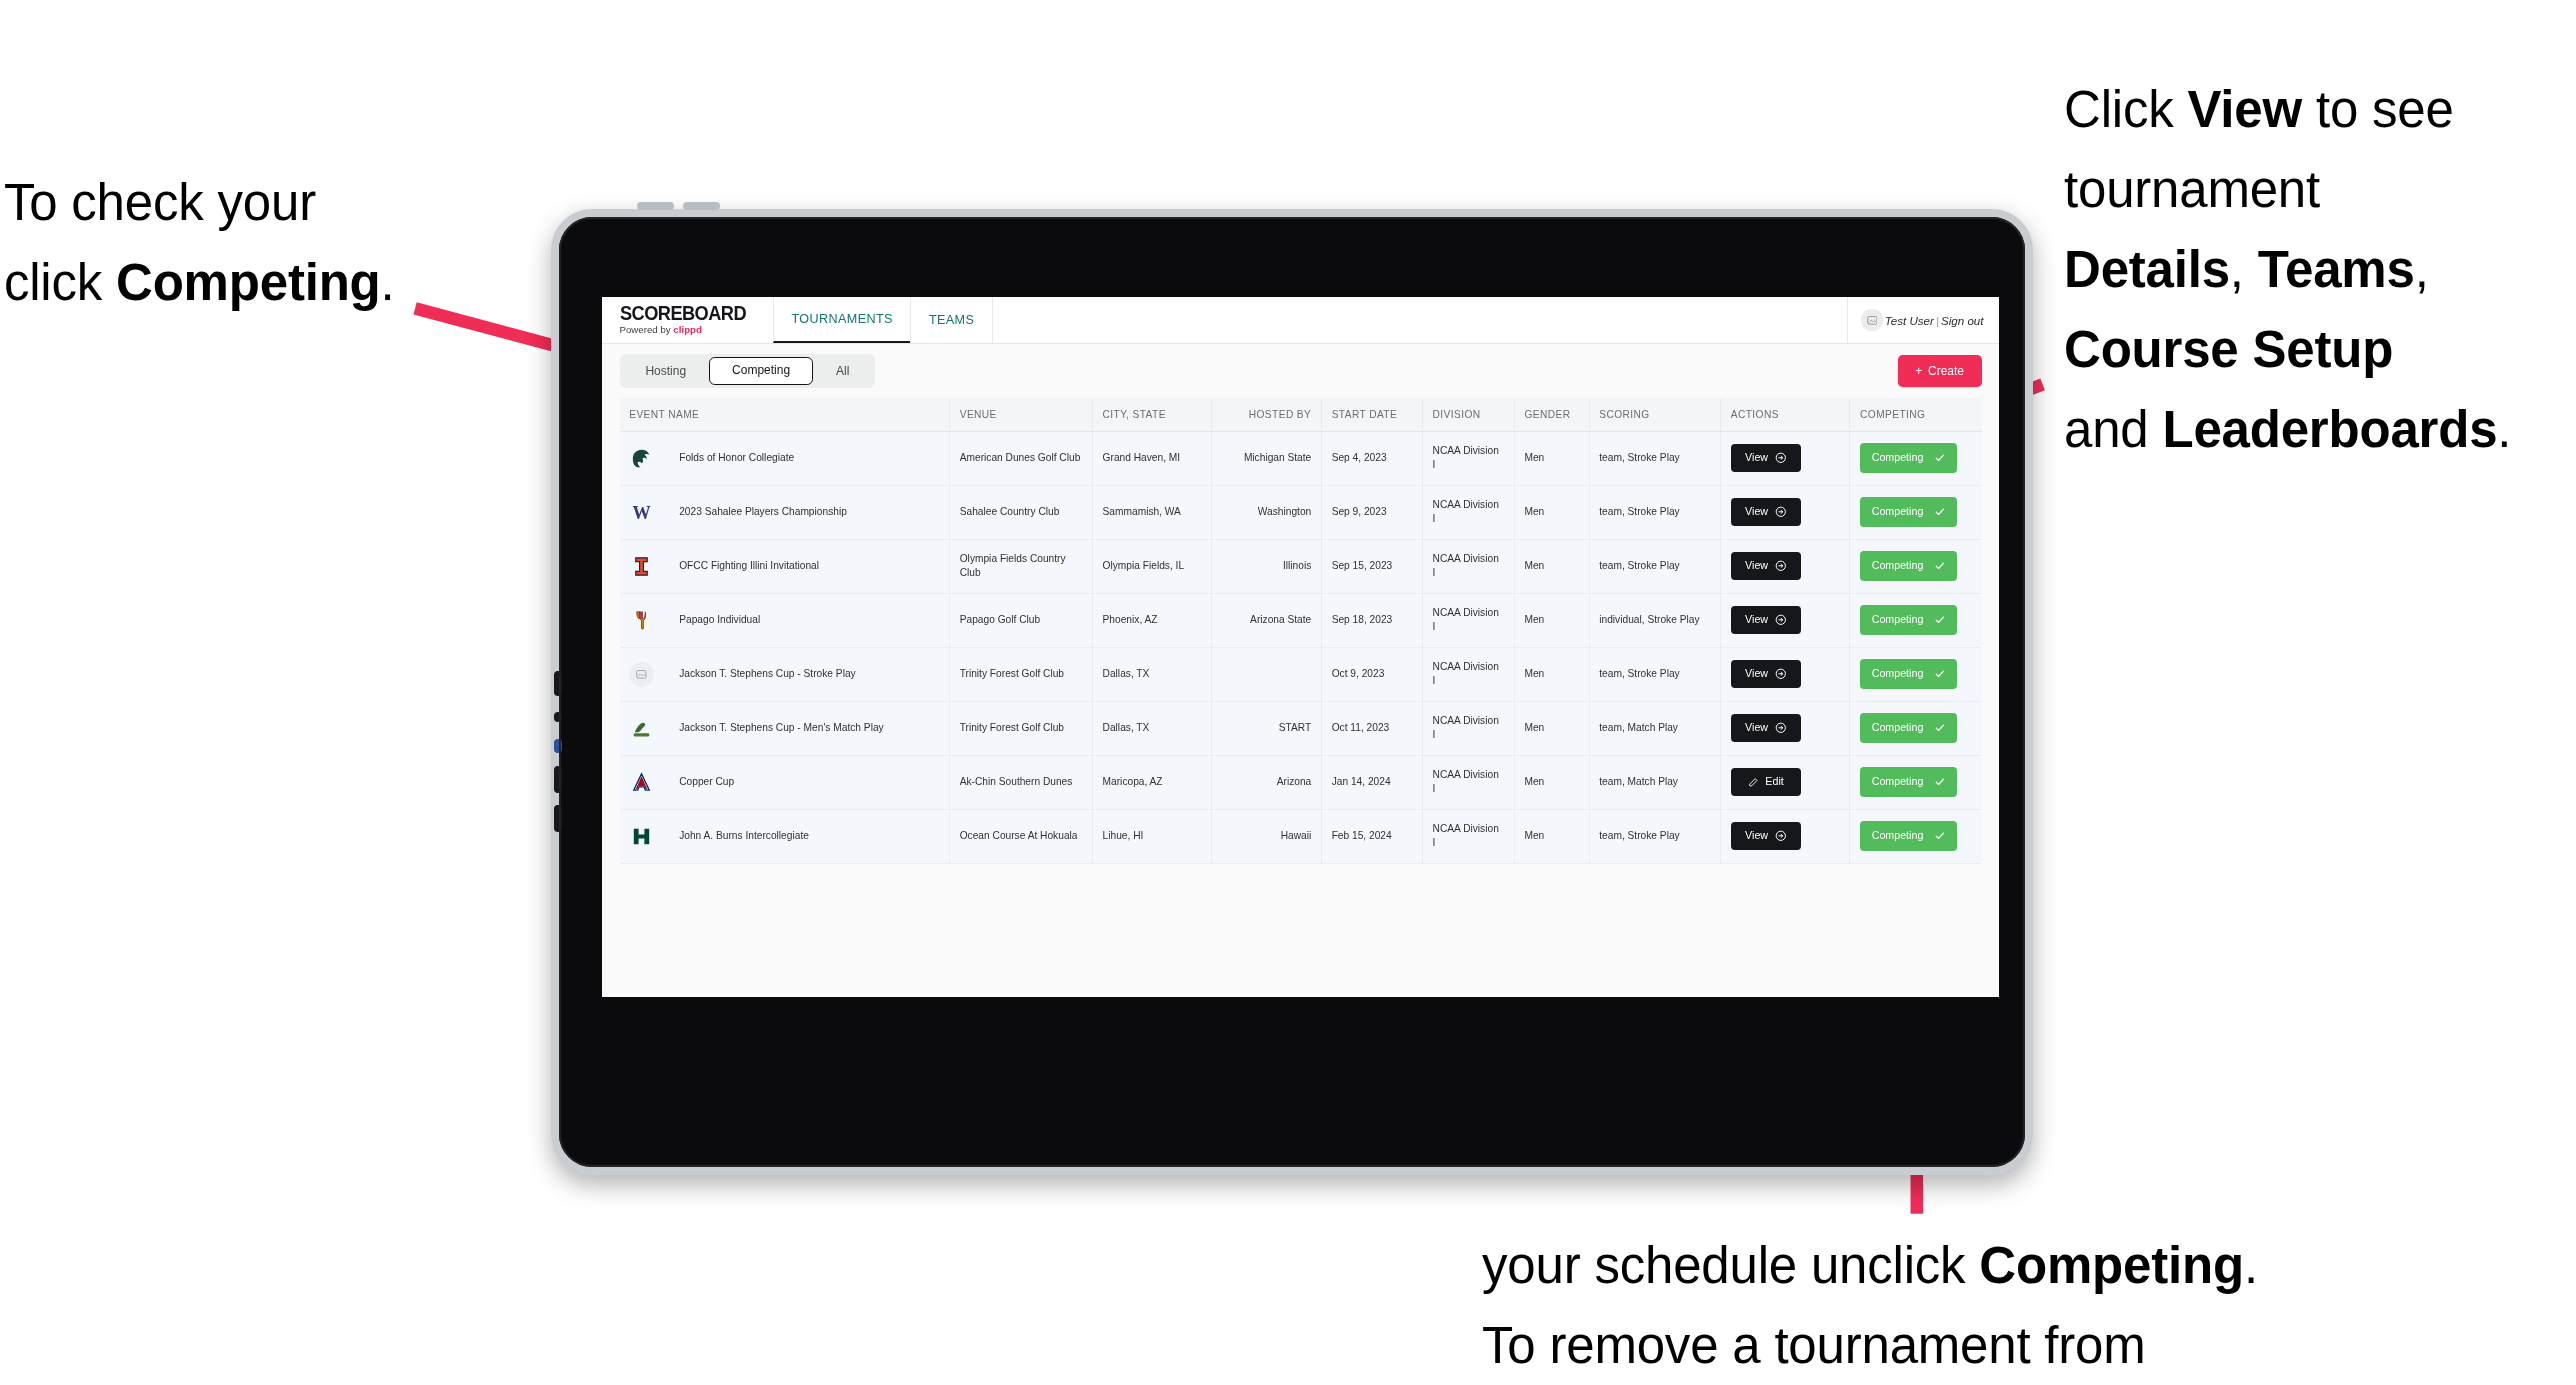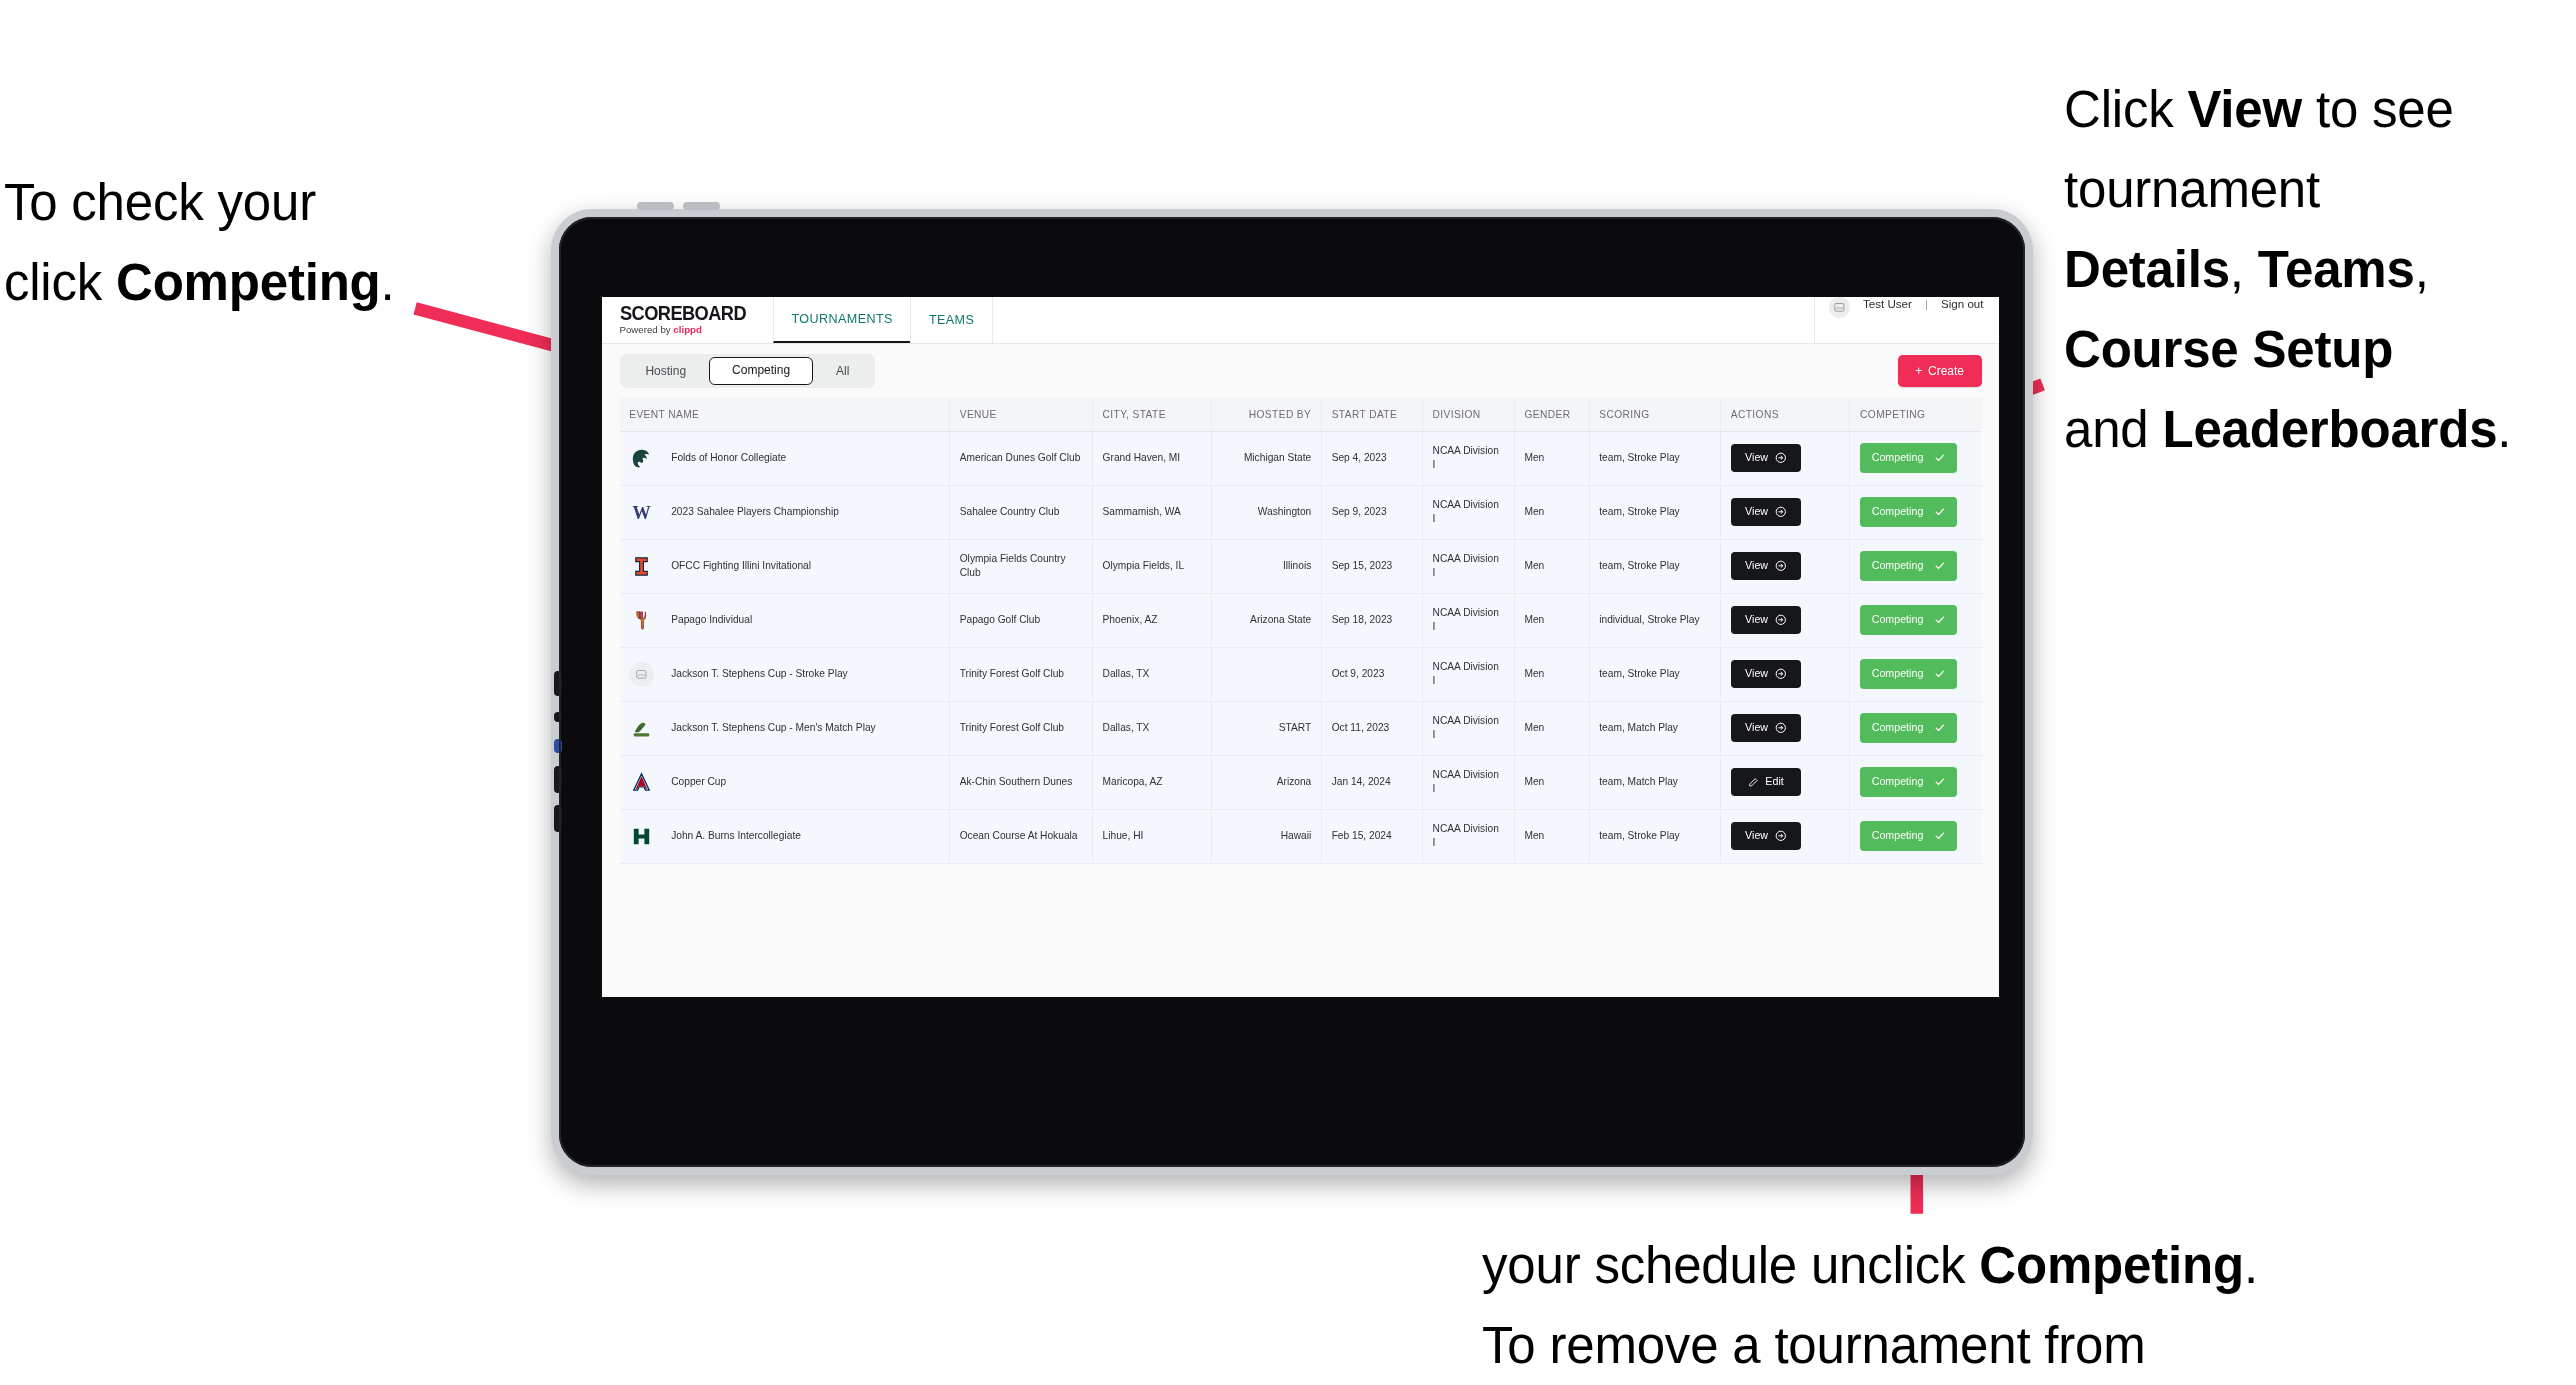--- a/index.html
+++ b/index.html
@@ -71,21 +71,21 @@
   #brand-sub .clippd { color:#e8255c; font-weight:700; }
 
   .navtab {
     display:flex; align-items:center; padding: 0 17.5px;
     font-size: 12.6px; color:#0f766e; letter-spacing:0.4px;
     border-left: 1px solid #e9e9eb;
     cursor:pointer;
   }
   .navtab.active { border-bottom: 2.9px solid #15161a; }
   #nav-spacer { flex:1; border-left:1px solid #e9e9eb; }
-  #user-area { display:flex; gap:13px; padding-right:15.5px; padding-left: 13.6px; border-left:1px solid #e9e9eb;}
+  #user-area { display:flex; align-items:center; gap:2px; padding-right:15.5px; padding-left: 13.6px; border-left:1px solid #e9e9eb;font-style:italic;}
   #avatar {
     width:21.3px;height:21.3px;border-radius:50%;background:#ececee;
     display:flex;align-items:center;justify-content:center;
   }
   #user-name, #signout { font-size:11.6px; color:#2b2c31; }
   #user-sep { font-size:11.6px; color:#9a9ba0; }
 
   
   #filterbar {
     height: 54px; background:#fafafa; display:flex; align-items:center;
@@ -125,21 +125,21 @@
   .col-venue { width: 126px; }
   .col-city  { width: 105px; }
   .col-host  { width: 97px; text-align: right; }
   .col-date  { width: 89px; }
   .col-div   { width: 81px; }
   .col-gen   { width: 66px; }
   .col-score { width: 116px; }
   .col-act   { width: 114px; }
   .col-comp  { width: 116px; }
 
-  .event-cell { display:flex; align-items:center; gap:17px; }
+  .event-cell { display:flex; align-items:center; gap:25px; }
   .logo { width:25px;height:25px;flex:0 0 25px; display:flex;align-items:center;justify-content:center; }
   .logo svg, .logo span { display:block; }
 
   .btn-view {
     background:#16171b; color:#fff; font-size:10.7px; border-radius:3.9px;
     padding: 6.8px 10.7px; display:inline-flex; align-items:center; gap:6.8px;
     cursor:pointer; min-width: 70px; justify-content:center;
   }
   .btn-comp {
     background:#52bb5c; color:#fff; font-size:10.7px; border-radius:3.9px;

